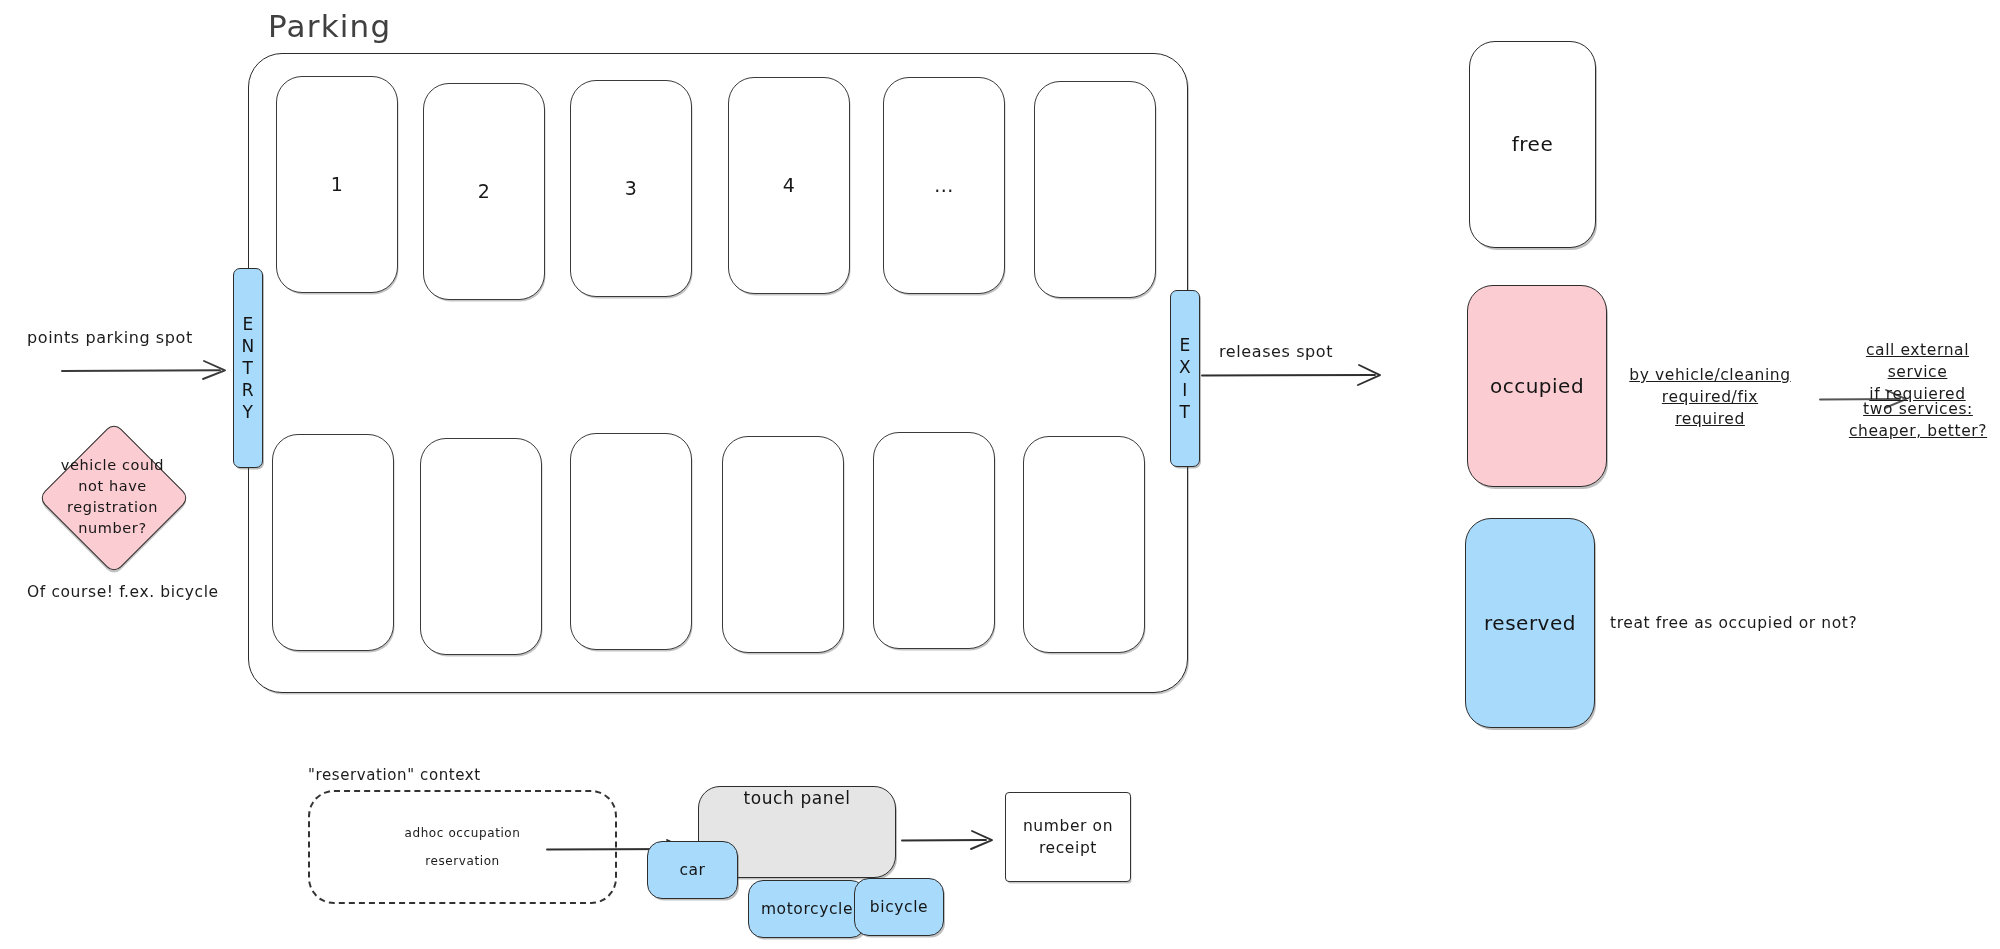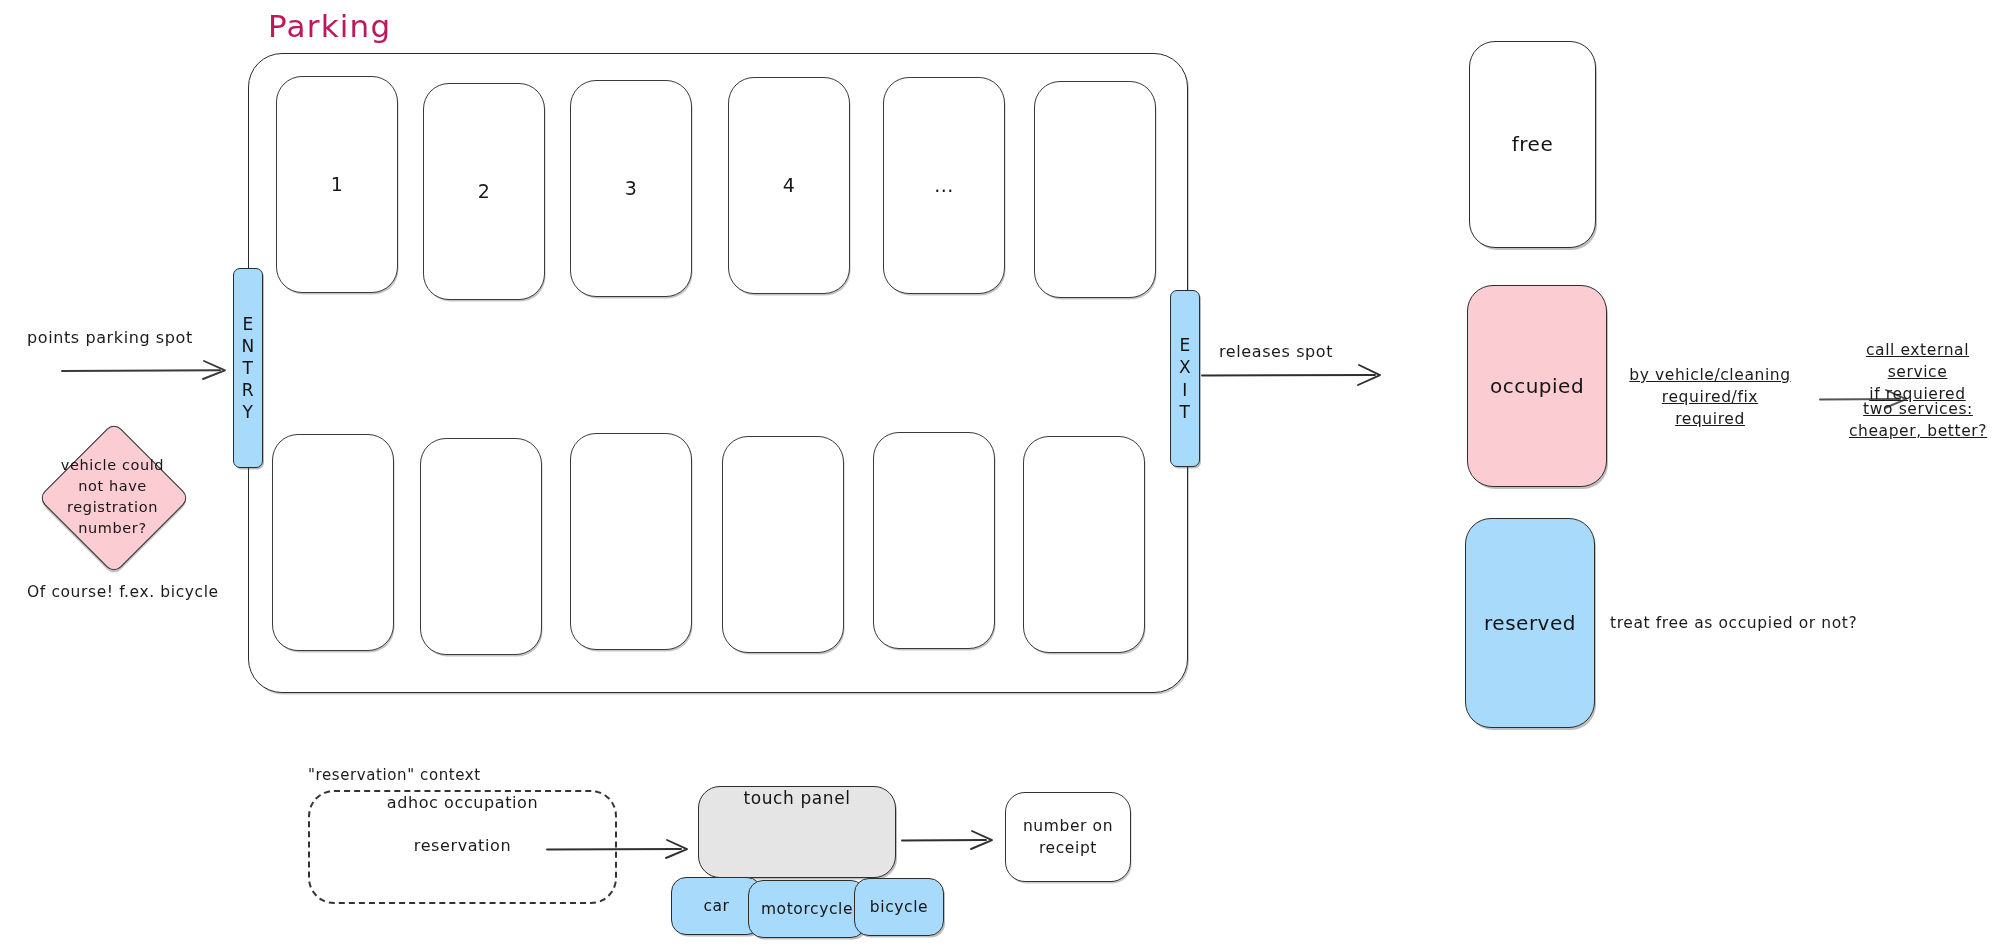--- a/index.html
+++ b/index.html
@@ -25,21 +25,21 @@
     line-height: 1.35;
   }
   .abs { position: absolute; }
 
   
   #title {
     left: 268px;
     top: 6px;
     font-size: 31px;
     letter-spacing: 1.2px;
-    color: #be185d;
+    color: #404040;
   }
 
   
   #parking-container {
     left: 248px;
     top: 53px;
     width: 940px;
     height: 640px;
   }
   #parking-container .shell {
@@ -159,23 +159,23 @@
     border: 2px dashed #333;
     border-radius: 26px;
     background: #fff;
   }
   #reservation-box .inner {
     position: absolute;
     inset: 0;
     display: flex;
     flex-direction: column;
     align-items: center;
-    justify-content: flex-start;
-    gap: 21px;
-    font-size: 16px;
+    justify-content: center;
+    gap: 11px;
+    font-size: 12px;
     color: #1b1b1b;
   }
   #touch-panel {
     left: 698px;
     top: 786px;
     width: 196px;
     height: 90px;
     background: #e5e5e5;
     border: 1.8px solid #2d2d2d;
     border-radius: 22px;
@@ -198,21 +198,21 @@
     box-shadow: 2px 2.5px 0 -1px rgba(60,60,60,.33);
   }
   .vehicle-box .lbl { font-size: 15.5px; color: #151515; }
 
   #receipt-box {
     left: 1005px;
     top: 792px;
     width: 124px;
     height: 88px;
     border: 1.7px solid #333;
-    border-radius: 20px;
+    border-radius: 4px;
     background: #fff;
     display: flex;
     align-items: center;
     justify-content: center;
     box-shadow: 1.5px 2.5px 0 -1px rgba(70,70,70,.30);
   }
   #receipt-box .lbl {
     font-size: 15.5px;
     text-align: center;
     line-height: 1.42;
@@ -340,21 +340,21 @@
 
   <svg class="arrow-svg" style="left:545px; top:835px; width:160px; height:30px;" viewBox="0 0 160 30">
     <path d="M2 14.5 L136 14" stroke="#2f2f2f" stroke-width="1.9" fill="none" stroke-linecap="round"></path>
     <path d="M122 5 L142 14.2 L121 23" stroke="#2f2f2f" stroke-width="1.9" fill="none" stroke-linecap="round" stroke-linejoin="round"></path>
   </svg>
 
   <div class="abs" id="touch-panel">
     <span class="hw lbl">touch panel</span>
   </div>
 
-  <div class="vehicle-box" style="left:647px; top:877px; width:89px;margin-left:24px;">
+  <div class="vehicle-box" style="left:647px; top:841px; width:89px;">
     <span class="hw lbl">car</span>
   </div>
   <div class="vehicle-box" style="left:748px; top:880px; width:116px;">
     <span class="hw lbl">motorcycle</span>
   </div>
   <div class="vehicle-box" style="left:854px; top:878px; width:88px;">
     <span class="hw lbl">bicycle</span>
   </div>
 
   <svg class="arrow-svg" style="left:900px; top:826px; width:110px; height:30px;" viewBox="0 0 110 30">

